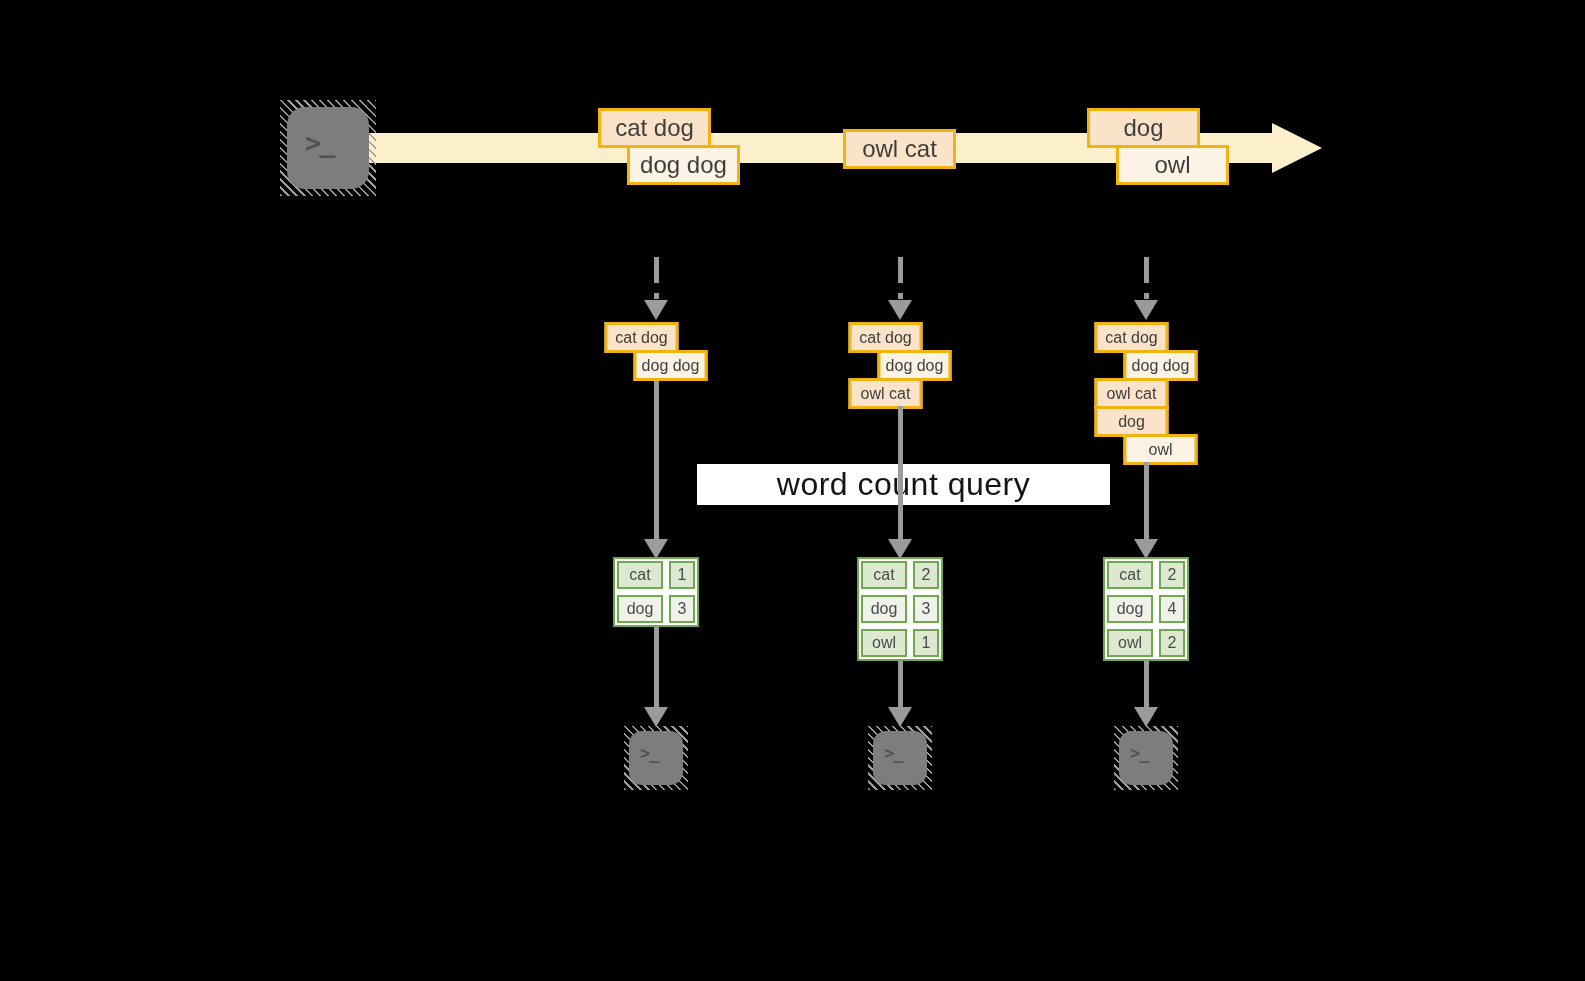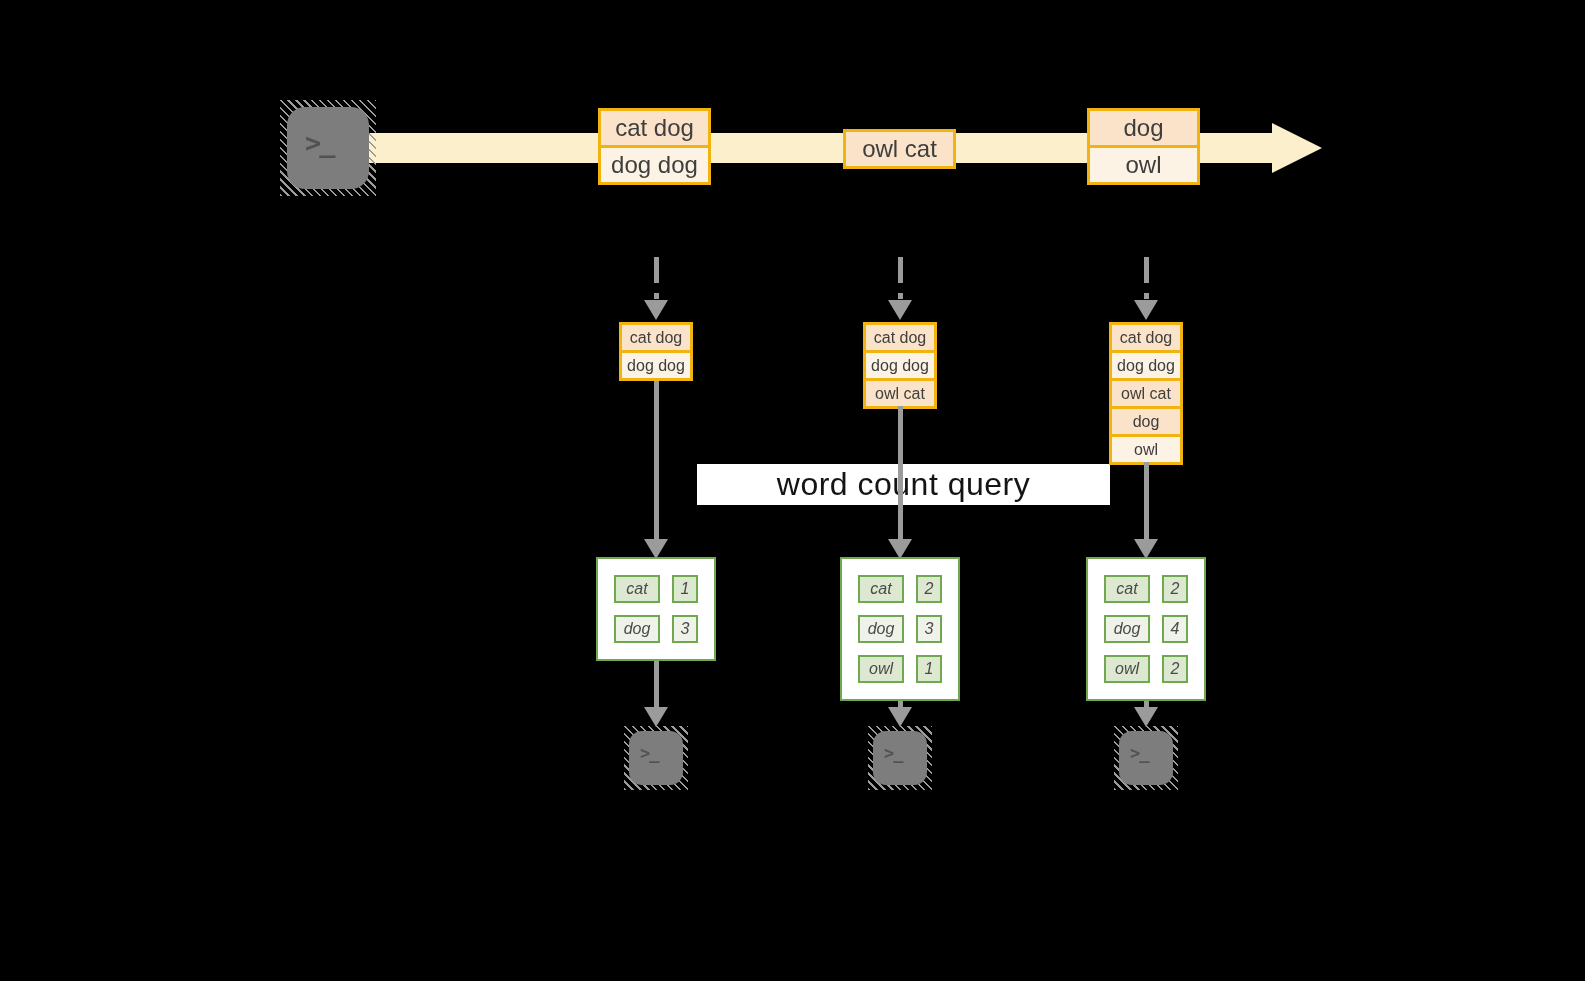--- a/index.html
+++ b/index.html
@@ -20,42 +20,42 @@
   .terminal.src .prompt{font-size:27px;padding:20px 0 0 18px;letter-spacing:-2px;}
   .terminal.sink{left:-32px;top:726px;width:64px;height:64px;}
   .terminal.sink .screen{inset:5px;border-radius:13px;}
   .terminal.sink .prompt{font-size:17px;padding:12px 0 0 11px;letter-spacing:-1px;}
   
   .record-group{position:absolute;z-index:2;}
   .g1{left:598px;top:108px;} .g2{left:843px;top:129px;} .g3{left:1087px;top:108px;}
   .record-row{box-sizing:border-box;width:113px;height:40px;border:3px solid var(--gold,#f0b30f);
     display:flex;align-items:center;justify-content:center;font-size:24px;color:var(--text,#3e3e3e);}
   .record-row + .record-row{margin-top:-3px;}
-  .tone-peach{background:var(--peach,#fae3c8);} .tone-cream{background:var(--cream,#fdf3e4);}
+  .tone-peach{background:var(--peach,#fae3c8);} .tone-cream{background:var(--cream,#fdf3e4);margin-left:29px;}
   
   .column{position:absolute;top:0;width:0;height:981px;z-index:5;}
   .c1{left:656px;} .c2{left:900px;} .c3{left:1146px;}
   .dash-line{position:absolute;top:257px;left:-2.5px;width:5px;height:42px;
     background:repeating-linear-gradient(to bottom,var(--gray,#9b9b9b) 0 26px,transparent 26px 36px);}
   .ahead{position:absolute;left:-12px;width:0;height:0;
     border-left:12px solid transparent;border-right:12px solid transparent;border-top:20px solid var(--gray,#9b9b9b);}
   .head-dash{top:300px;}
   .state-stack{position:absolute;top:322px;left:0;transform:translateX(-50%);}
   .state-row{box-sizing:border-box;width:74px;height:31px;border:3px solid var(--gold,#f0b30f);
     display:flex;align-items:center;justify-content:center;font-size:16px;color:var(--text,#3e3e3e);}
   .state-row + .state-row{margin-top:-3px;}
   .conn{position:absolute;left:-2.5px;width:5px;background:var(--gray,#9b9b9b);}
   .c1 .conn-a{top:381px;height:158px;} .c2 .conn-a{top:406px;height:133px;} .c3 .conn-a{top:462px;height:77px;}
   .head-a{top:539px;}
   .c1 .conn-b{top:627px;height:80px;} .c2 .conn-b{top:657px;height:50px;} .c3 .conn-b{top:657px;height:50px;}
   .head-b{top:707px;}
   
   .rtable{position:absolute;top:557px;left:0;transform:translateX(-50%);z-index:6;
-    background:#fff;border:2px solid var(--green,#6fa84e);padding:16px;
-    display:grid;grid-template-columns:46px 26px;gap:12px;font-style:italic;}
+    background:#fff;border:2px solid var(--green,#6fa84e);padding:2px;
+    display:grid;grid-template-columns:46px 26px;gap:6px;}
   .tcell{box-sizing:border-box;border:2px solid var(--green,#6fa84e);height:28px;
     display:flex;align-items:center;justify-content:center;font-size:16px;color:#4a4a4a;}
   .tone-sage{background:var(--sage,#dde8d1);} .tone-pale{background:var(--pale,#eef2e8);}
   
   .query{position:absolute;left:697px;top:464px;width:413px;height:41px;background:var(--querybg,#fff);
     z-index:4;display:flex;align-items:center;justify-content:center;
     font-size:32px;font-weight:400;color:#141414;letter-spacing:0.5px;}
 </style>
 </head>
 <body>

